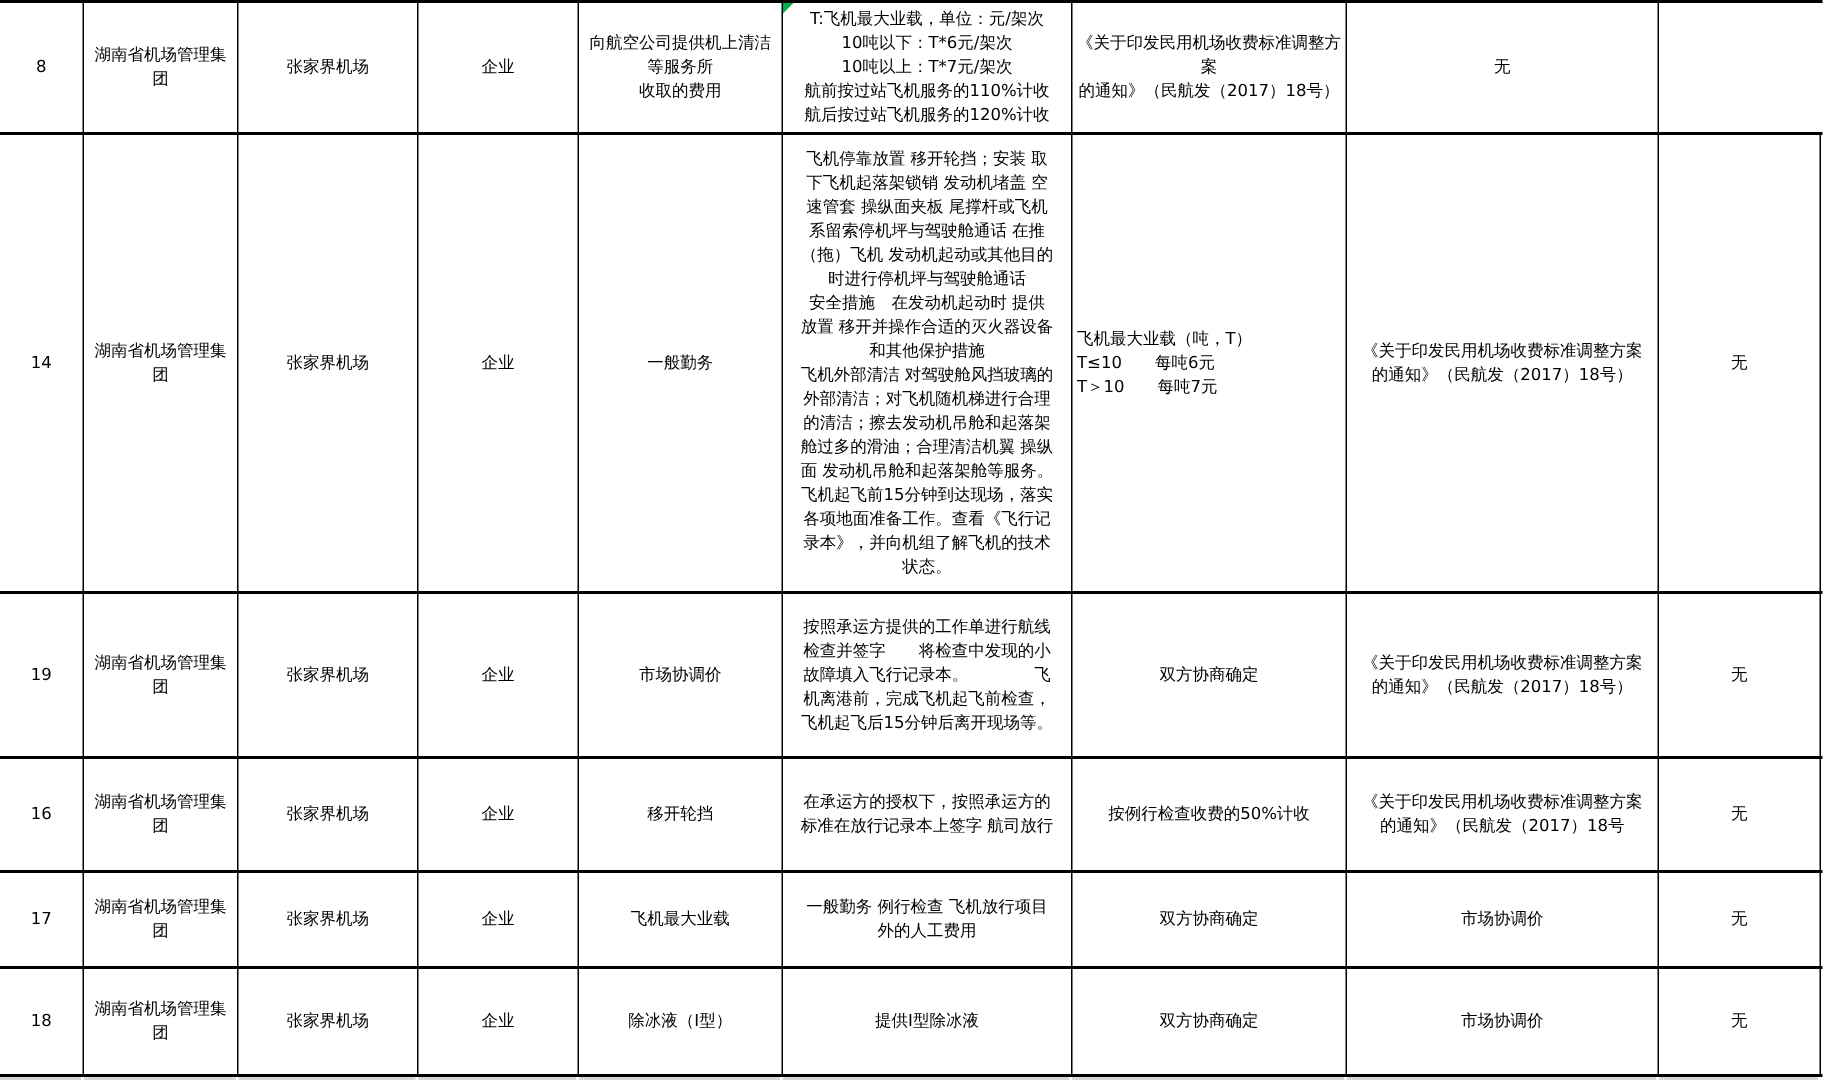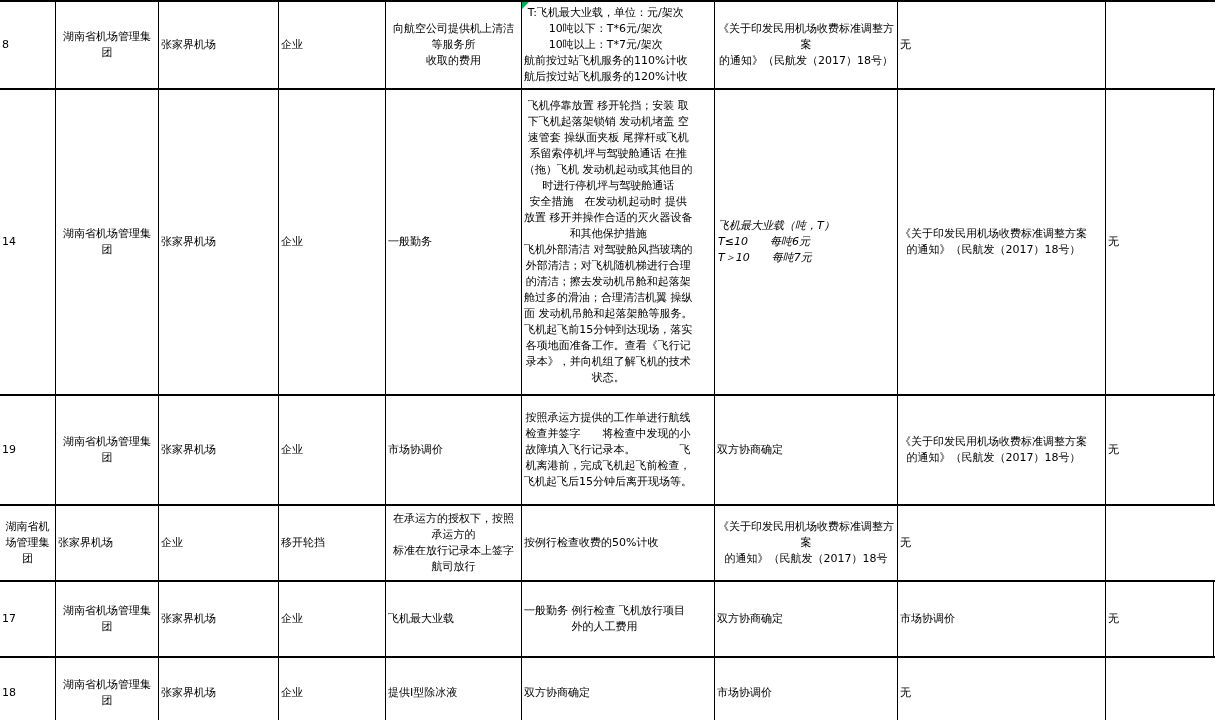--- a/index.html
+++ b/index.html
@@ -11,33 +11,33 @@
   *{box-sizing:border-box;margin:0;padding:0;}
   html,body{width:1222px;height:720px;background:#fff;overflow:hidden;}
   body{font-family:"DejaVu Sans",sans-serif;color:#000;}
   .sheet{width:1222px;height:720px;background:#fff;}
   .table{width:1215px;border-top:2px solid var(--grid);}
   .row{display:grid;grid-template-columns:var(--cols);border-bottom:2px solid var(--grid);}
   .r0{height:88px}
   .r1{height:306px}
   .r2{height:110px}
   .r3{height:76px}
-  .r4{height:76px}
+  .r4{height:64px}
   .r5{height:72px}
   .cell{
     position:relative;
     border-right:1px solid var(--grid);
     overflow:hidden;
-    display:flex;align-items:center;
+    display:flex;align-items:center;justify-content:center;
     text-align:center;
     font-size:11px;line-height:16px;
     white-space:pre-line;
     padding:0 2px;
   }
-  .cell.left{justify-content:flex-start;text-align:left;padding-left:3px;font-style:italic;}
+  .cell.left{justify-content:flex-start;text-align:left;padding-left:3px;}
   .flag{
     position:absolute;top:0;left:0;width:0;height:0;
     border-top:7px solid var(--flag);
     border-right:7px solid transparent;
   }
   .partial{display:grid;grid-template-columns:var(--cols);height:6px;}
   .partial .pcell{background:var(--partial);border-right:2px solid #fff;height:6px;}
 </style>
 </head>
 <body>
@@ -108,20 +108,21 @@
 故障填入飞行记录本。　　　　飞
 机离港前，完成飞机起飞前检查，
 飞机起飞后15分钟后离开现场等。</div>
       <div class="cell">双方协商确定</div>
       <div class="cell">《关于印发民用机场收费标准调整方案
 的通知》（民航发（2017）18号）</div>
       <div class="cell">无</div>
     </div>
 
     <div class="row r3">
+      <div class="cell">16</div>
       <div class="cell">湖南省机场管理集团</div>
       <div class="cell">张家界机场</div>
       <div class="cell">企业</div>
       <div class="cell">移开轮挡</div>
       <div class="cell">在承运方的授权下，按照承运方的
 标准在放行记录本上签字 航司放行</div>
       <div class="cell">按例行检查收费的50%计收</div>
       <div class="cell">《关于印发民用机场收费标准调整方案
 的通知》（民航发（2017）18号</div>
       <div class="cell">无</div>
@@ -138,20 +139,21 @@
       <div class="cell">双方协商确定</div>
       <div class="cell">市场协调价</div>
       <div class="cell">无</div>
     </div>
 
     <div class="row r5">
       <div class="cell">18</div>
       <div class="cell">湖南省机场管理集团</div>
       <div class="cell">张家界机场</div>
       <div class="cell">企业</div>
+      <div class="cell">除冰液（I型）</div>
       <div class="cell">提供I型除冰液</div>
       <div class="cell">双方协商确定</div>
       <div class="cell">市场协调价</div>
       <div class="cell">无</div>
     </div>
 
     <div class="partial">
       <div class="pcell"></div>
       <div class="pcell"></div>
       <div class="pcell"></div>

